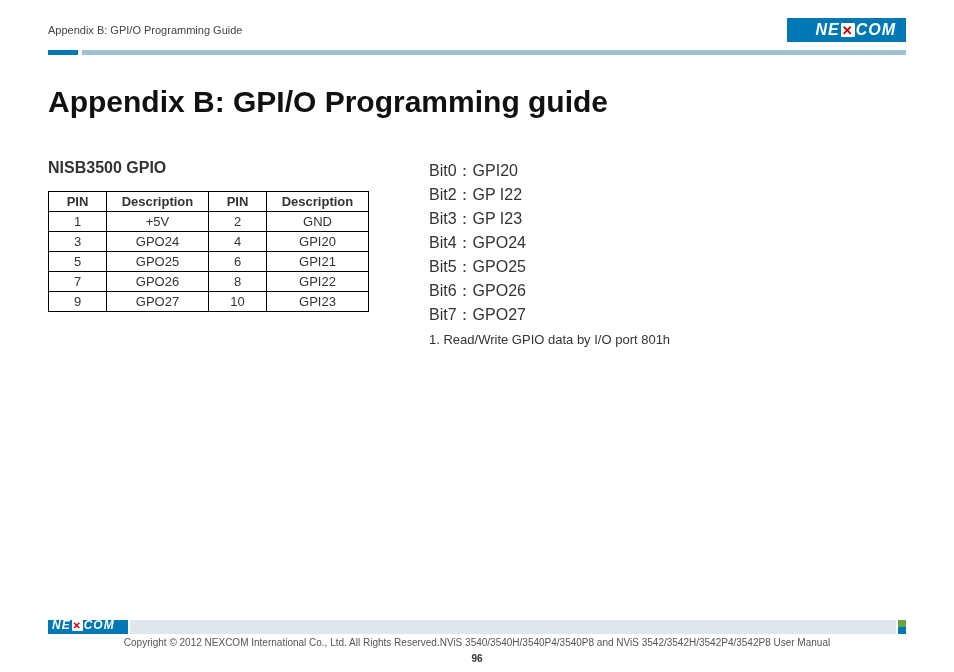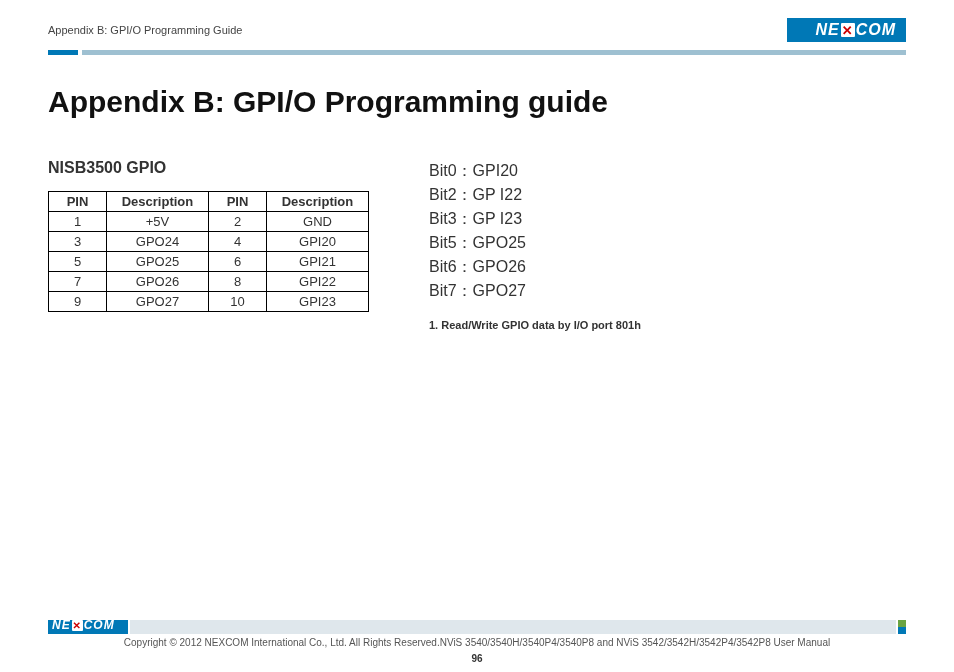--- a/index.html
+++ b/index.html
@@ -103,23 +103,22 @@
   table.gpio td { }
   table.gpio .c-pin { width: 58px; }
   table.gpio .c-desc{ width: 102px; }
   
   .bits {
     font-size: 16px;
     line-height: 1.5;
   }
   .bits .row { white-space: pre; }
   .note {
-    margin-top: 16px;
-    font-size: 11px;
-    font-weight: bold;
+    margin-top: 5px;
+    font-size: 13px;
   }
   
   .footer {
     position: absolute;
     left: 0; right: 0; bottom: 24px;
     padding: 0 48px;
   }
   .footer-bar {
     display: flex;
     height: 14px;
@@ -217,20 +216,21 @@
             </tr>
           </tbody>
       </table>
     </div>
 
     <div class="col">
       <div class="bits" id="bits-list">
           <div class="row">Bit0：GPI20</div>
           <div class="row">Bit2：GP I22</div>
           <div class="row">Bit3：GP I23</div>
+          <div class="row">Bit4：GPO24</div>
           <div class="row">Bit5：GPO25</div>
           <div class="row">Bit6：GPO26</div>
           <div class="row">Bit7：GPO27</div>
         </div>
       <div class="note">1. Read/Write GPIO data by I/O port 801h</div>
     </div>
   </div>
 </div>
 
 <div class="footer">

